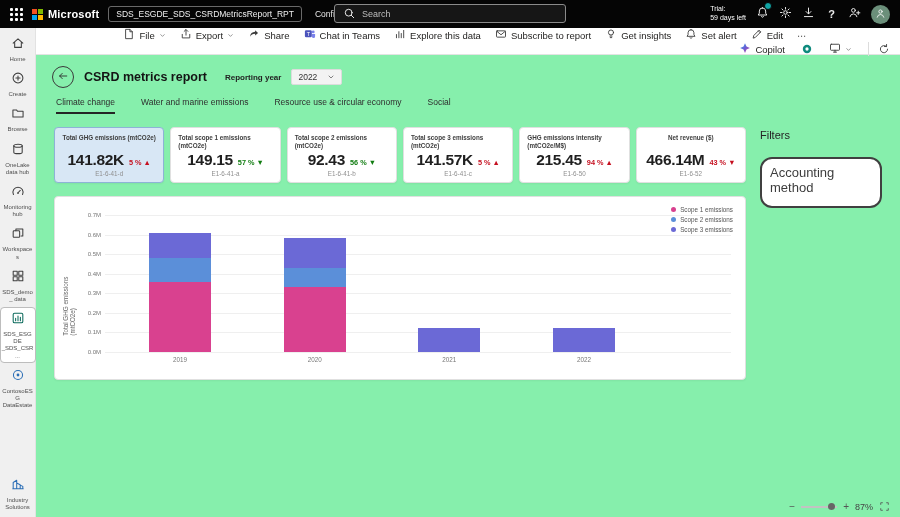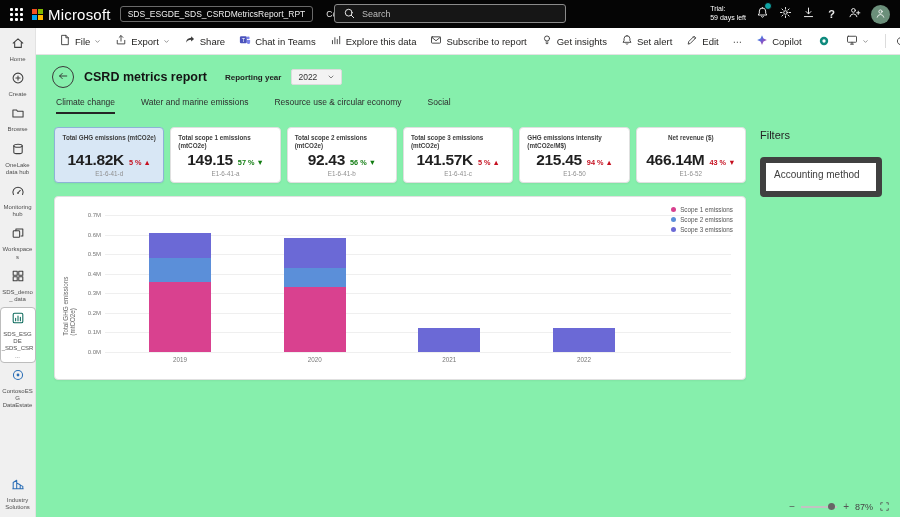--- a/index.html
+++ b/index.html
@@ -7,39 +7,39 @@
   .screen{position:relative;width:900px;height:517px;overflow:hidden;background:#fff;}
 
   
   .topbar{position:absolute;top:0;left:0;width:900px;height:28px;background:#050505;display:flex;align-items:center;gap:9px;padding:0 10px;color:#fff;z-index:30;}
   .waffle{width:13px;height:13px;display:grid;grid-template-columns:repeat(3,1fr);gap:2px;cursor:pointer;flex:none;}
   .waffle i{background:#fff;border-radius:1px;}
   .mslogo{display:flex;align-items:center;gap:5px;cursor:pointer;}
   .msq{width:11px;height:11px;display:grid;grid-template-columns:1fr 1fr;gap:1px;}
   .msq i:nth-child(1){background:#f25022}.msq i:nth-child(2){background:#7fba00}
   .msq i:nth-child(3){background:#00a4ef}.msq i:nth-child(4){background:#ffb900}
-  .brand{font-size:15px;font-weight:normal;letter-spacing:.2px;}
+  .brand{font-size:11px;font-weight:bold;letter-spacing:.2px;}
   .report-pill{border:1px solid #6a6a6a;border-radius:3px;padding:2px 7px;font-size:8.5px;color:#f0f0f0;white-space:nowrap;cursor:pointer;}
   .sens{display:flex;align-items:center;gap:4px;font-size:8.5px;color:#e8e8e8;cursor:pointer;white-space:nowrap;}
   .sens .sicon{color:#9fd65b;display:flex;}
   .chev{display:flex;}
   .chev svg{width:8px;height:8px;}
   .search{position:absolute;left:50%;top:4px;transform:translateX(-50%);width:232px;height:19px;background:#161616;border:1px solid #8a8a8a;border-radius:3px;display:flex;align-items:center;gap:6px;padding:0 8px;color:#bdbdbd;font-size:9px;cursor:text;}
   .search svg{width:10px;height:10px;}
   .top-right{margin-left:auto;display:flex;align-items:center;gap:10px;}
   .trial{font-size:7px;line-height:1.25;color:#fff;text-align:left;white-space:nowrap;}
   .tic{display:flex;align-items:center;justify-content:center;color:#ededed;cursor:pointer;position:relative;}
   .tic svg{width:13px;height:13px;}
   .qmark{font-size:11px;font-weight:bold;width:13px;height:13px;}
   .badge{position:absolute;top:-3px;right:-3px;width:8px;height:8px;background:#10a5a5;border-radius:50%;border:1px solid #050505;}
   .avatar{width:19px;height:19px;border-radius:50%;background:#6b8f7a;display:flex;align-items:center;justify-content:center;color:#fff;cursor:pointer;flex:none;}
   .avatar svg{width:11px;height:11px;}
 
   
-  .toolbar{position:absolute;top:28px;left:36px;right:0;height:27px;background:#fff;border-bottom:1px solid #e3e3e3;display:flex;align-items:center;padding:0 10px 0 16px;z-index:20;}
+  .toolbar{position:absolute;top:28px;left:36px;right:0;height:27px;background:#fff;border-bottom:1px solid #e3e3e3;display:flex;align-items:center;padding:0 10px 0 4px;z-index:20;flex-direction:column;}
   #toolbar-items{display:flex;align-items:center;height:100%;}
   .tbtn{display:flex;align-items:center;gap:4px;padding:0 7px;height:100%;font-size:9.5px;color:#252423;cursor:pointer;white-space:nowrap;}
   .tbtn svg{width:12px;height:12px;color:#3b3b3b;}
   .tbtn .chev svg{width:7px;height:7px;}
   .toolbar-right{margin-left:auto;display:flex;align-items:center;gap:9px;font-size:9.5px;color:#252423;}
   .toolbar-right .tic{color:#3b3b3b;}
   .toolbar-right .tic svg{width:12px;height:12px;}
   .vdiv{width:1px;height:14px;background:#dcdcdc;}
 
   
@@ -84,21 +84,21 @@
   .plot{position:absolute;left:50px;right:14px;top:18px;bottom:26px;border-bottom:1px solid #c9c9c9;}
   .gridline{position:absolute;left:0;right:0;height:1px;background:#efefef;}
   .ytick{position:absolute;left:-34px;width:30px;text-align:right;font-size:6px;color:#777;line-height:1;}
   .xtick{position:absolute;top:100%;margin-top:4px;width:62px;text-align:center;font-size:6.3px;color:#777;}
   .bar{position:absolute;bottom:0;width:62px;display:flex;flex-direction:column;justify-content:flex-end;cursor:pointer;}
   .seg{width:100%;}
 
   
   .filters{flex:1;padding:2px 4px 0 0;}
   .filters-title{font-size:11px;color:#252525;margin-bottom:16px;}
-  .filter-box{border:6px solid #404040;background:#fff;border-radius:4px;padding:6px 8px 7px;font-size:10px;color:#333;width:122px;}
+  .filter-box{border:2px solid #404040;background:#fff;border-radius:12px;padding:6px 8px 7px;font-size:13px;color:#333;width:122px;}
   .fgroup-label{margin-bottom:4px;color:#3d3d3d;}
   .fopt{display:flex;align-items:center;gap:5px;margin:4px 0 0;cursor:pointer;}
   .radio{width:9px;height:9px;border:1px solid #4f4f4f;border-radius:50%;position:relative;flex:none;background:#fff;}
   .radio.on::after{content:"";position:absolute;inset:2px;background:#1f1f1f;border-radius:50%;}
 
   
   .zoombar{position:absolute;right:10px;bottom:5px;display:flex;align-items:center;gap:6px;font-size:9px;color:#444;z-index:10;}
   .zbtn{cursor:pointer;font-size:10px;line-height:1;color:#555;}
   .zslider{width:36px;height:2px;background:#c2c2c2;position:relative;cursor:pointer;}
   .zslider i{position:absolute;right:2px;top:-2.5px;width:7px;height:7px;border-radius:50%;background:#666;}

